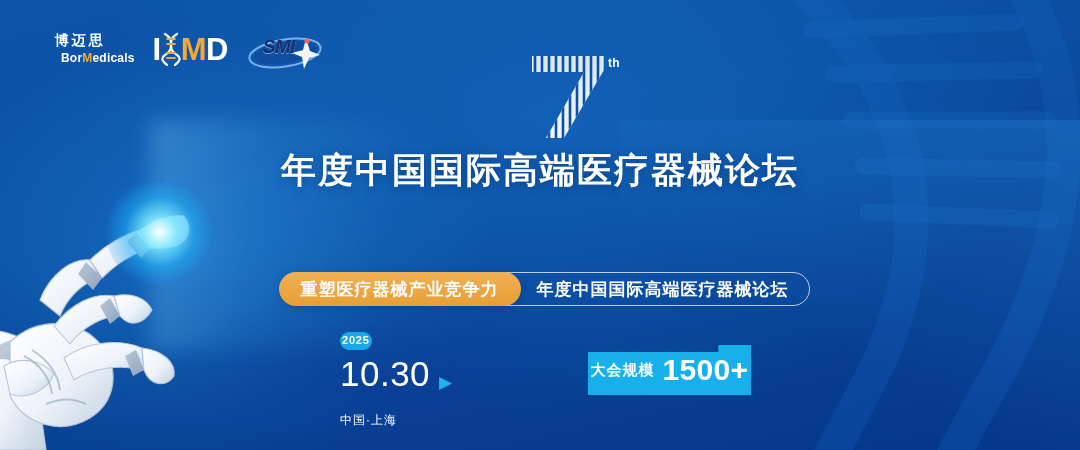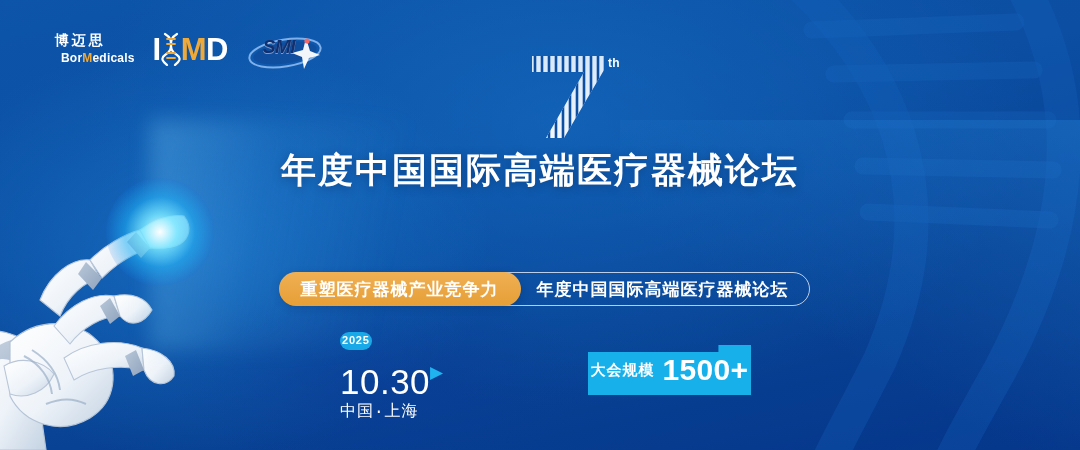--- a/index.html
+++ b/index.html
@@ -103,27 +103,27 @@
     box-shadow:0 2px 8px rgba(0,20,60,.18);
   }
 
   
   .date-block{position:absolute;left:340px;top:330px;}
   .year-badge{
     display:inline-block;background:#1aa9e8;color:#ffffff;border-radius:10px;
     font-size:11px;font-weight:700;padding:2px 2px;letter-spacing:.8px;line-height:1.25;
   }
   .date-line{
-    margin-top:14px;display:flex;align-items:flex-start;
+    margin-top:6px;display:flex;align-items:flex-end;gap:9px;
     color:#ffffff;font-size:35px;font-weight:400;letter-spacing:.5px;line-height:1;
   }
   .date-arrow{color:#1fb3ef;font-size:17px;line-height:1;}
   .city{
-    margin-top:2px;color:#ffffff;font-size:16px;letter-spacing:1px;
-    font-family:Liberation Mono, monospace;
+    margin-top:21px;color:#ffffff;font-size:12px;letter-spacing:1px;
+    font-family:Liberation Sans, sans-serif;
   }
 
   
   .scale-ribbon{
     position:absolute;left:588px;top:345px;width:163px;height:50px;
     background:#17b0ea;
     clip-path:polygon(0 14%, 80% 14%, 80% 0, 100% 0, 100% 100%, 0 100%);
     display:flex;align-items:center;justify-content:center;gap:12px;
   }
   .scale-ribbon .sr-inner{display:flex;align-items:center;gap:8px;text-align:center;}

